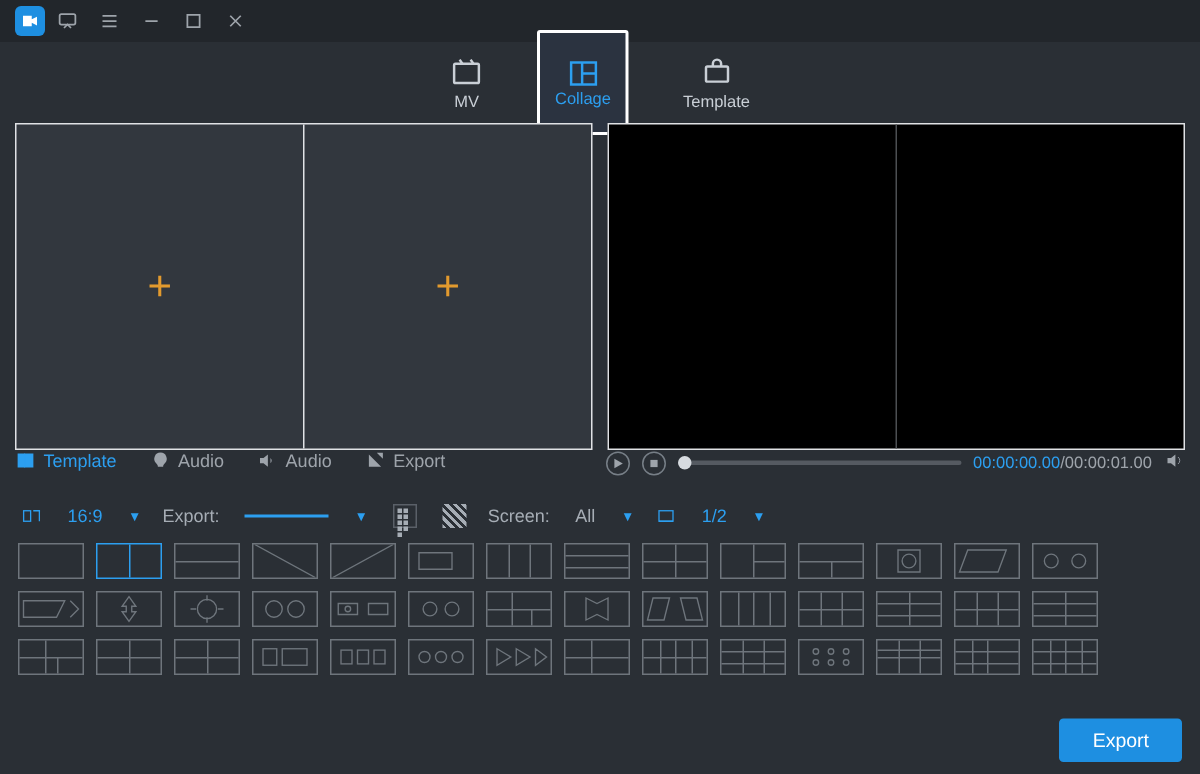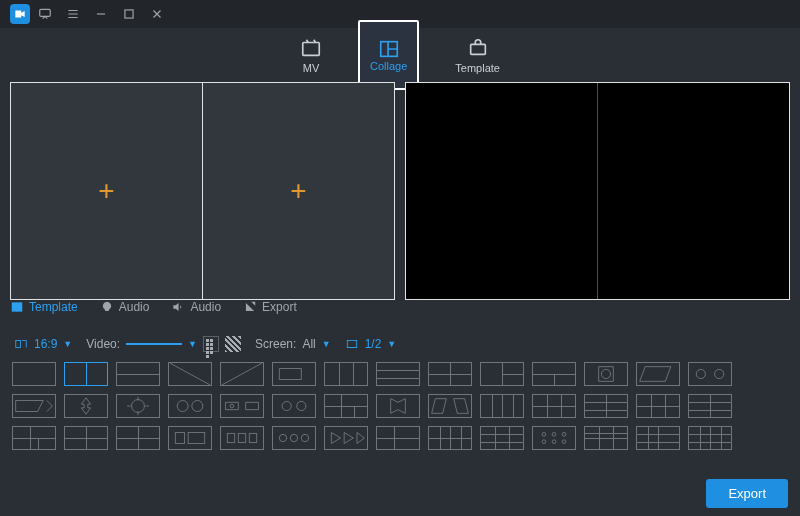--- a/index.html
+++ b/index.html
@@ -37,21 +37,21 @@
 .player { flex: 1; display: flex; align-items: center; gap: 8px; color: #9ea4ab; }
 .player .pbtn { width: 16px; height: 16px; border: 1px solid #777f87; border-radius: 50%; display: flex; align-items:center; justify-content:center; cursor:pointer; }
 .player .pbtn svg { width: 8px; height: 8px; fill: #9ea4ab; }
 .player .track { flex:1; height: 3px; background: #555a61; border-radius: 2px; position: relative; }
 .player .thumb { position:absolute; left: 0; top:-3px; width:9px; height:9px; border-radius:50%; background:#d7dbe0; }
 .player .time { font-size: 11px; }
 .player .time .cur { color:#2c9ff0; }
 .player .vol svg { width:14px; height:14px; fill:#9ea4ab; }
 
 .template-bar { display:flex; align-items:center; gap: 14px; padding: 6px 14px; color:#a6adb5; font-size:12px; }
-.template-bar .item { display:flex; align-items:center; gap:6px; cursor:pointer; }
+.template-bar .item { display:flex; align-items:center; gap:17px; cursor:pointer; }
 .template-bar .item.accent { color:#2c9ff0; }
 .template-bar svg { width:14px; height:14px; stroke: currentColor; fill:none; stroke-width:1.5; }
 .template-bar .border-line { width: 56px; height: 2px; background:#2c9ff0; }
 .template-bar .chev { color:#2c9ff0; font-size:9px; }
 .template-bar .dots { width:16px; height:16px; border:1px solid #5a6068; display:flex; flex-wrap:wrap; padding:2px; gap:1px; }
 .template-bar .dots i { width:3px; height:3px; background:#a6adb5; }
 .template-bar .stripes{ width:16px;height:16px; background: repeating-linear-gradient(45deg,#a6adb5 0 2px,transparent 2px 4px); }
 
 .grid { padding: 4px 12px; display:flex; flex-direction:column; gap:8px; }
 .grid-row { display:flex; gap:8px; }
@@ -170,33 +170,53 @@
         </svg>
       <span>Audio</span>
     </div>
     <div class="tab-btn">
       <svg viewBox="0 0 24 24">
           <path d="M14 3h7v7M21 3l-9 9M5 5v14h14"></path>
         </svg>
       <span>Export</span>
     </div>
   </div>
+  <div class="player">
+    <div class="pbtn">
+        <svg viewBox="0 0 10 10">
+          <path d="M2 1l7 4-7 4z"></path>
+        </svg>
+      </div>
+    <div class="pbtn">
+        <svg viewBox="0 0 10 10">
+          <rect x="2" y="2" width="6" height="6"></rect>
+        </svg>
+      </div>
+    <div class="track">
+        <div class="thumb"></div>
+      </div>
+    <div class="time"><span class="cur">00:00:00.00</span>/<span>00:00:01.00</span></div>
+    <span class="vol"><svg viewBox="0 0 24 24">
+          <path d="M4 9v6h4l5 4V5L8 9H4z"></path>
+          <path d="M16 8a5 5 0 010 8" fill="none" stroke="#9ea4ab"></path>
+        </svg></span>
+  </div>
 </div>
 
 <div class="template-bar">
   <div class="item accent">
     <svg viewBox="0 0 24 24">
         <rect x="3" y="6" width="8" height="12"></rect>
         <path d="M14 6h7v12"></path>
       </svg>
     <span>16:9</span>
     <span class="chev">▼</span>
   </div>
   <div class="item">
-    <span>Video:</span>
+    <span>Export:</span>
     <div class="border-line"></div>
     <span class="chev">▼</span>
     <div class="dots">
         <i></i>
         <i></i>
         <i></i>
         <i></i>
         <i></i>
         <i></i>
         <i></i>

